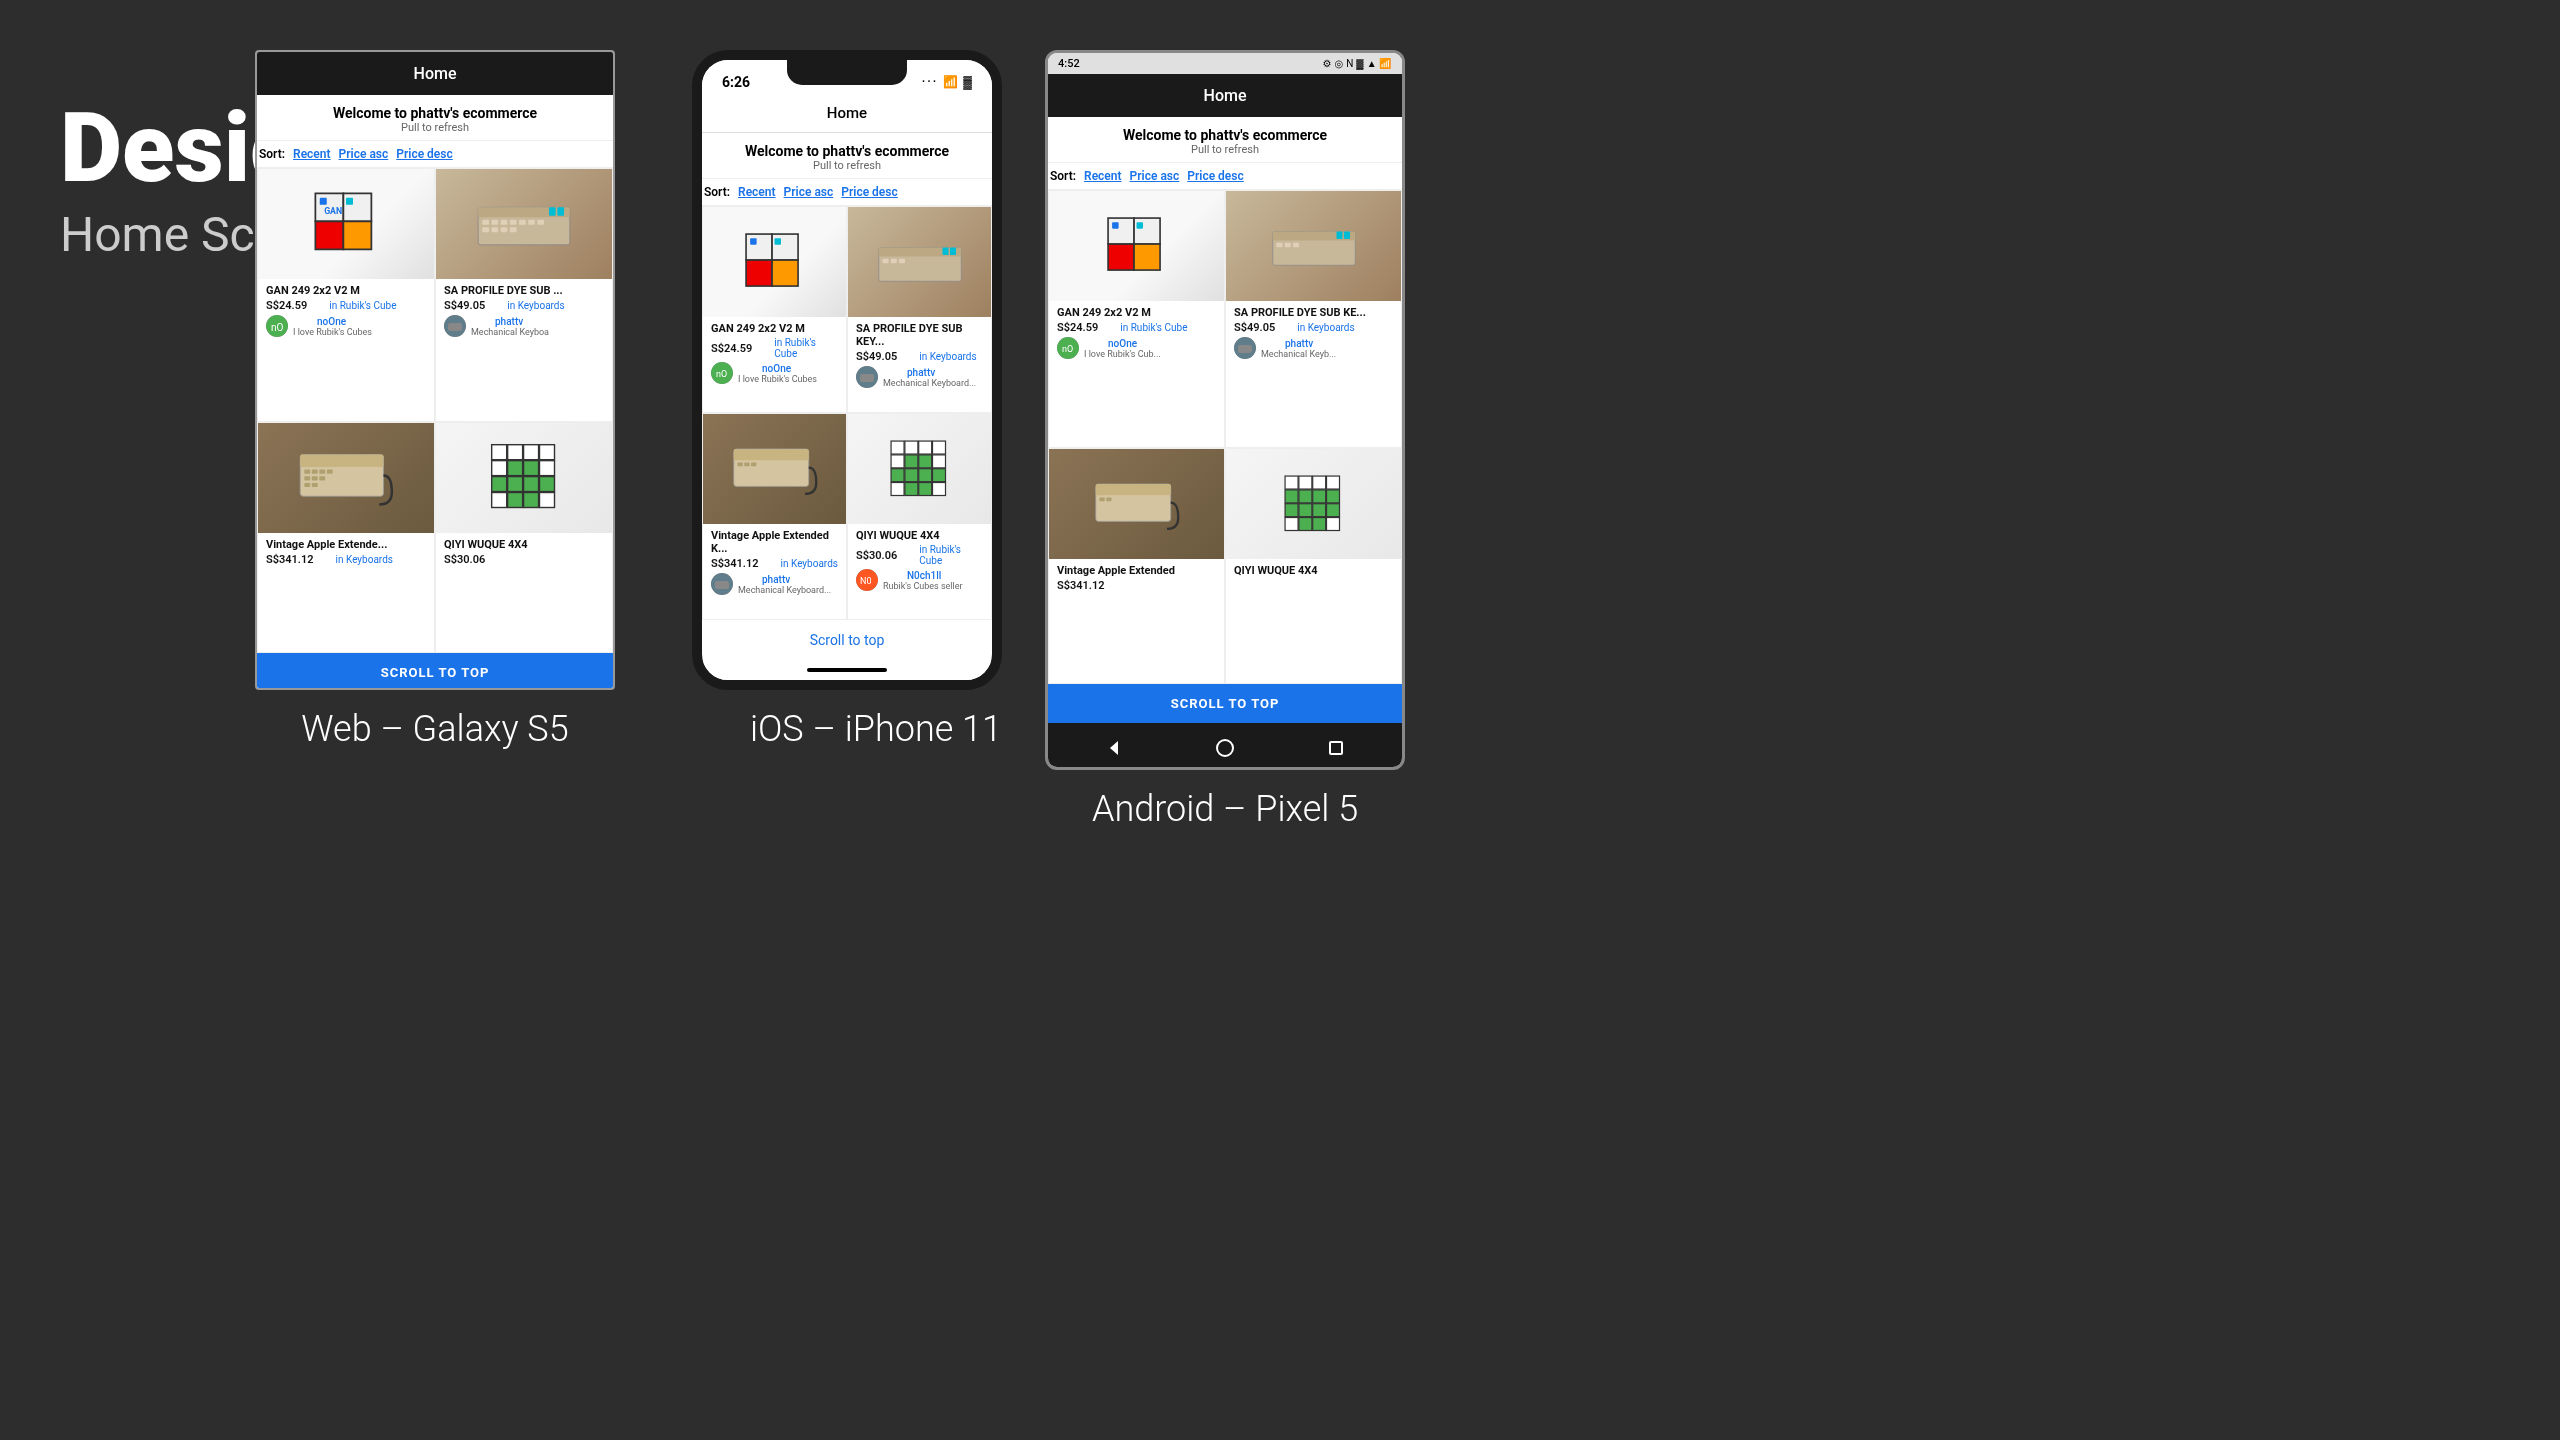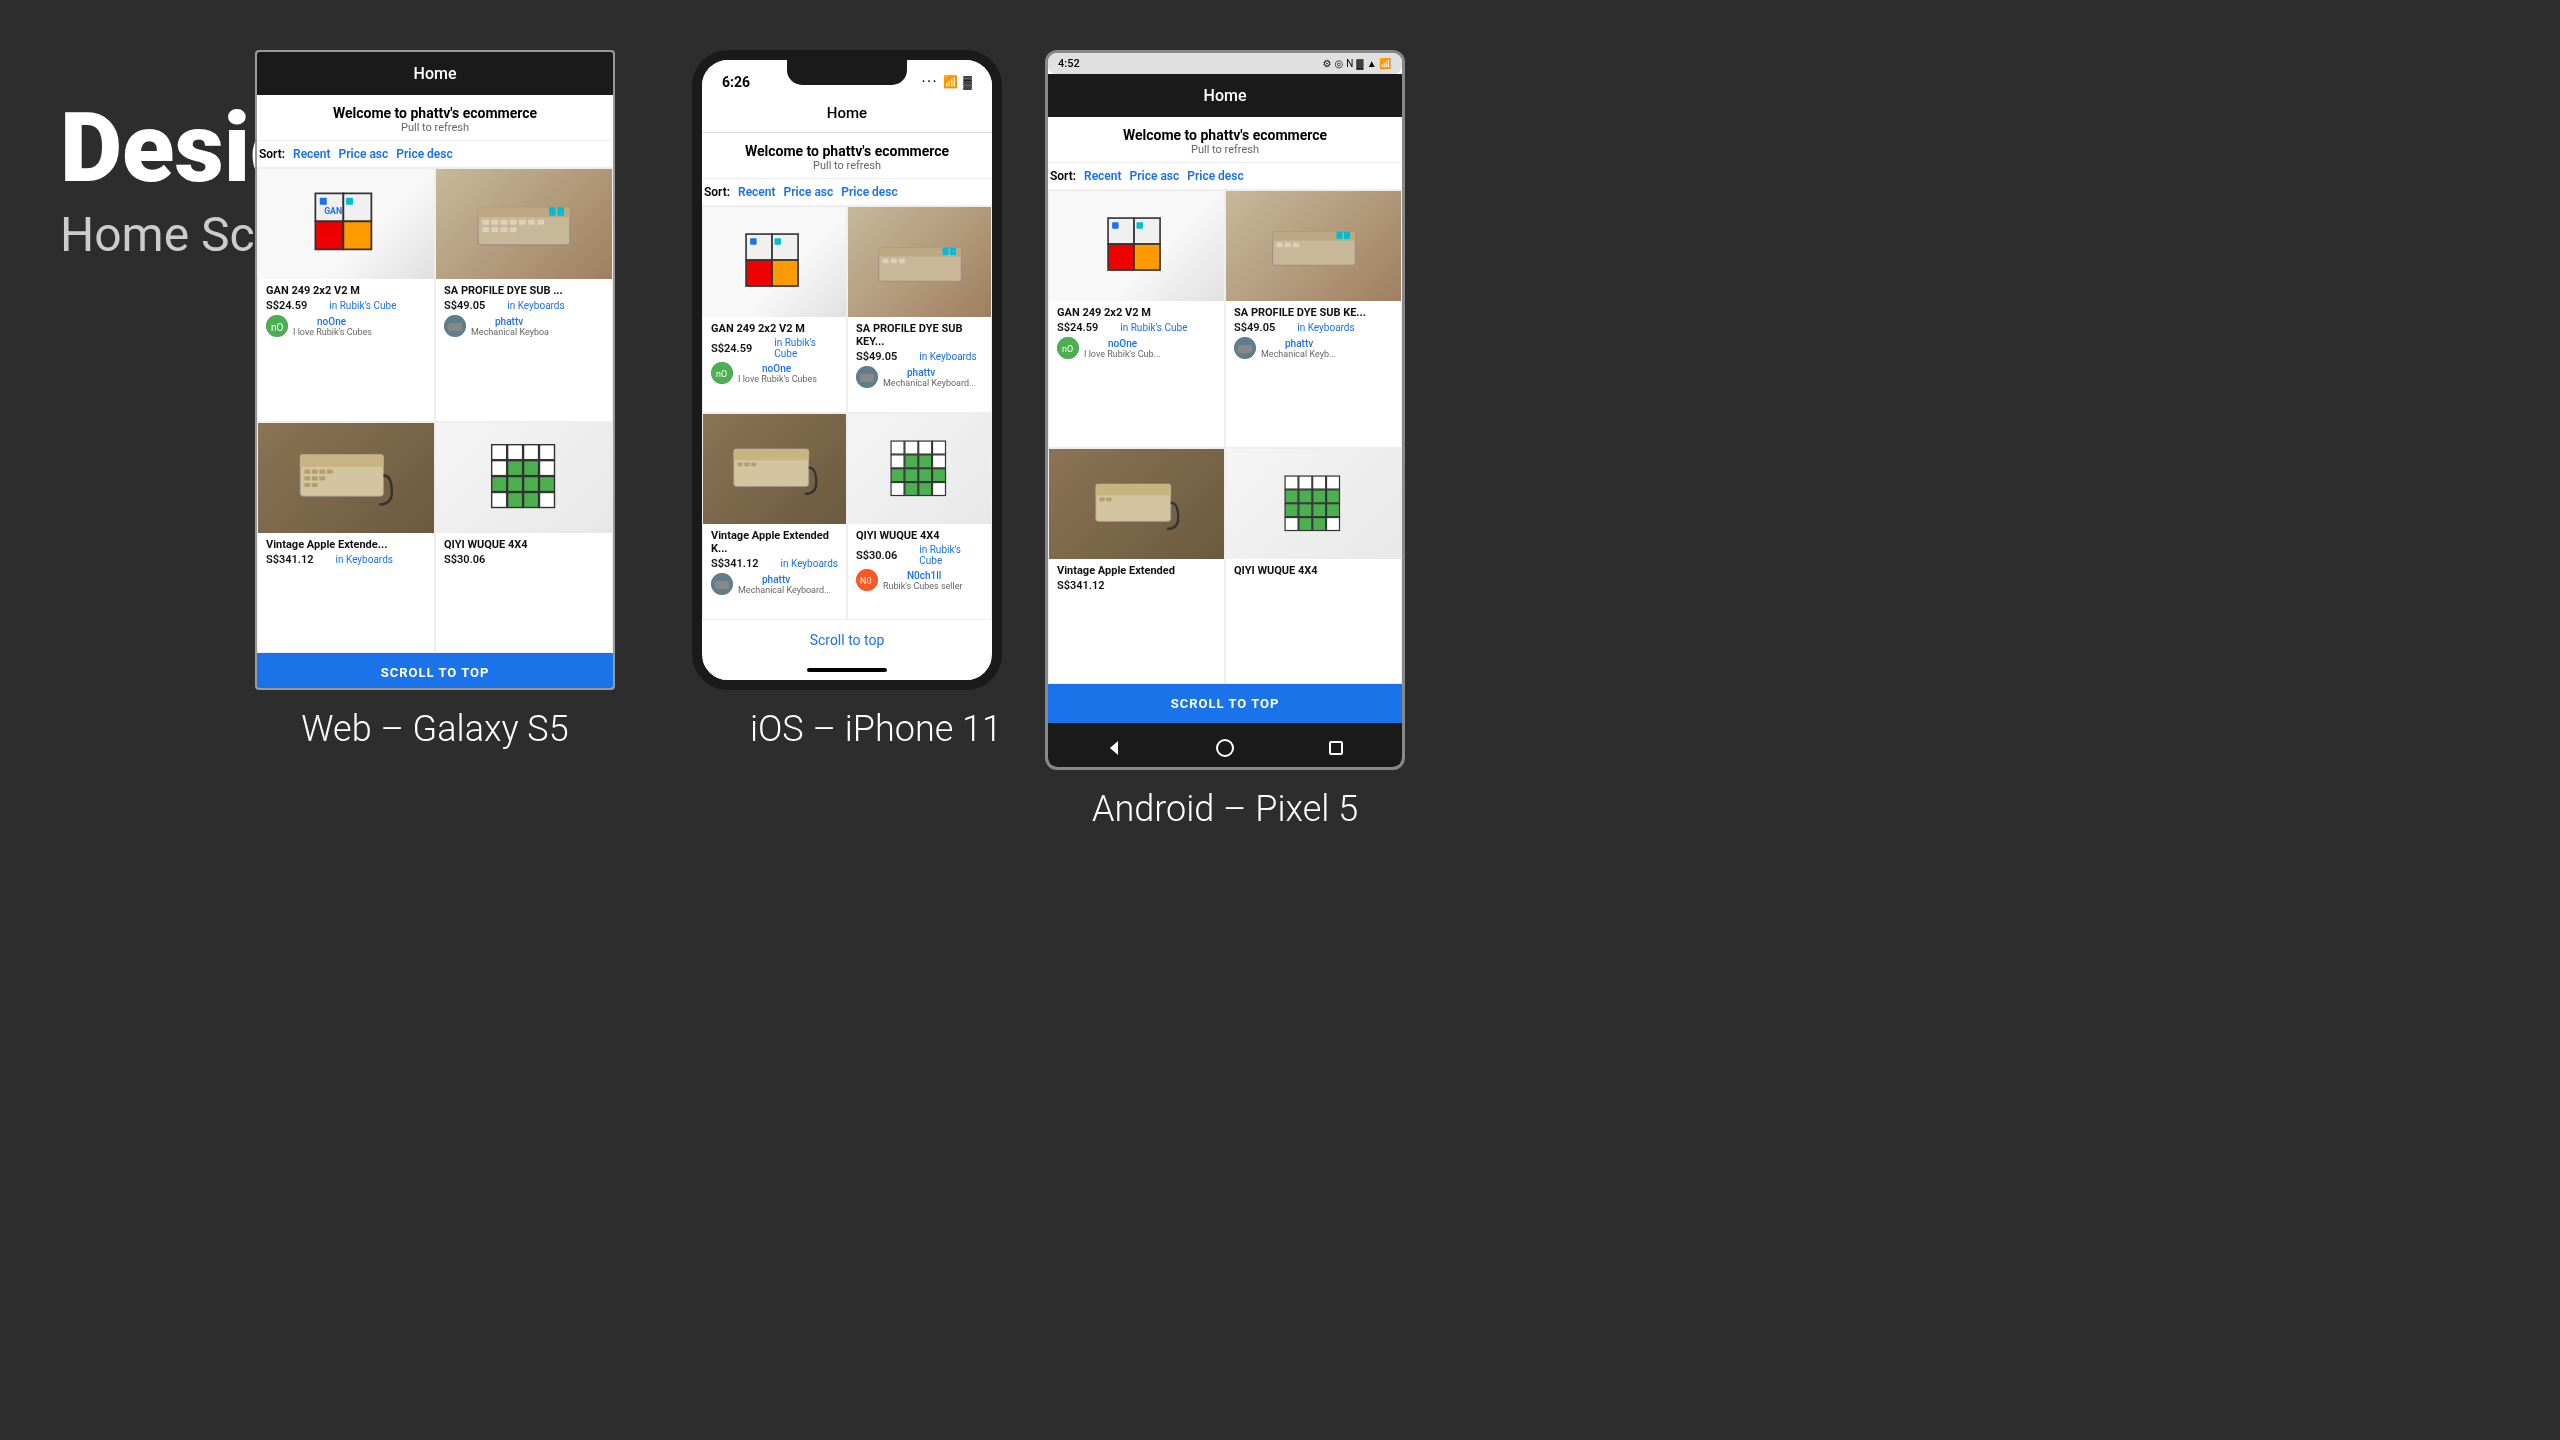--- a/index.html
+++ b/index.html
@@ -117,21 +117,20 @@
     .status-bar-ios .time { font-weight: 700; font-size: 14px; }
     .status-bar-ios .icons { display: flex; gap: 5px; align-items: center; }
 
     .status-bar-android {
       background: #e0e0e0;
       display: flex;
       justify-content: space-between;
       align-items: center;
       padding: 4px 10px;
       font-size: 11px;
-      border-radius: 8px;
     }
     .status-bar-android .time { font-weight: 500; }
     .status-bar-android .icons { display: flex; gap: 3px; align-items: center; font-size: 10px; }
 
     
     .nav-bar {
       background: #1a1a1a;
       color: #fff;
       text-align: center;
       padding: 12px;
@@ -175,20 +174,21 @@
       padding: 6px 2px;
       font-size: 12px;
       border-bottom: 1px solid #eee;
       gap: 8px;
     }
     .sort-bar span { font-weight: 600; }
     .sort-link {
       color: #1a73e8;
       cursor: pointer;
       font-size: 12px;
+      text-decoration: underline;
     }
 
     
     .product-grid {
       display: grid;
       grid-template-columns: 1fr 1fr;
       gap: 0;
       flex: 1;
     }
 

